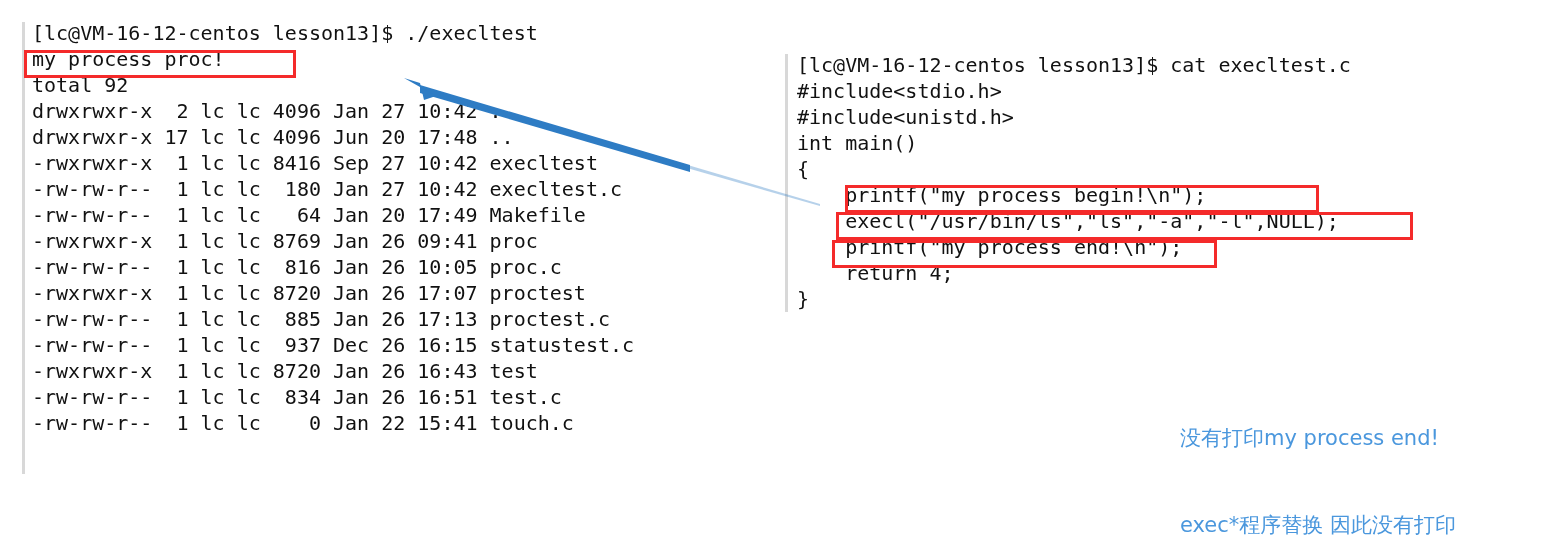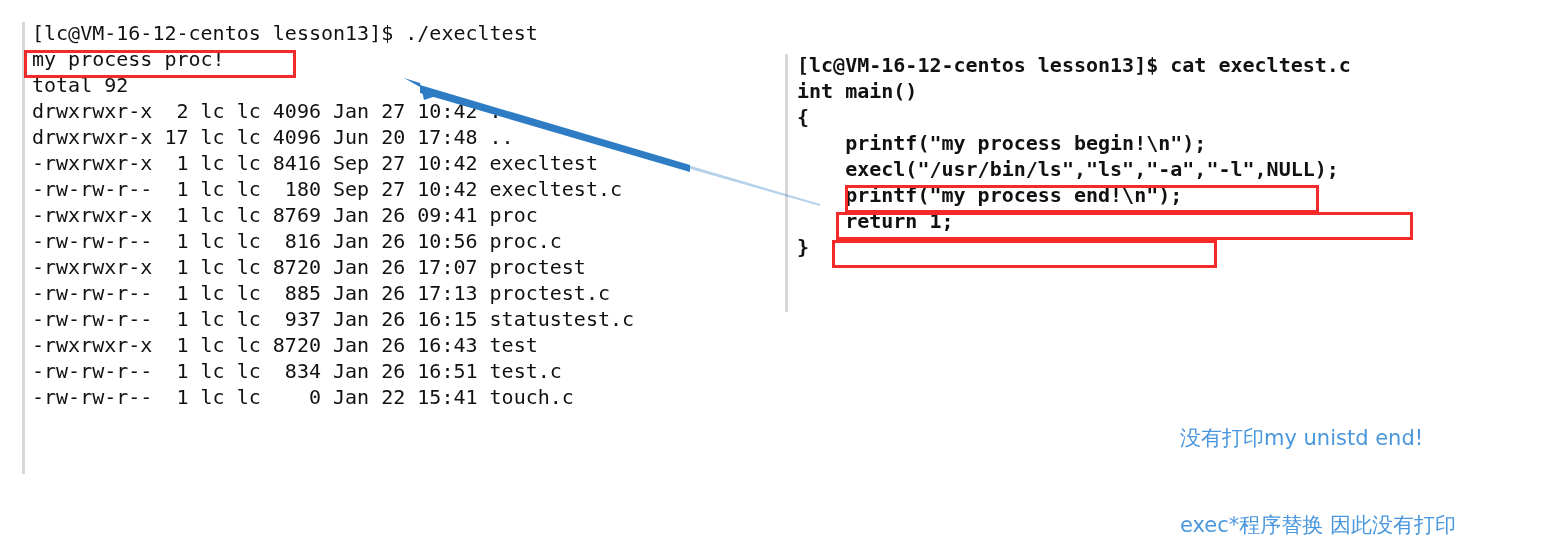--- a/index.html
+++ b/index.html
@@ -55,21 +55,20 @@
     height: 258px;
     background: #d8d8d8;
   }
   .code-line {
     height: 26px;
     line-height: 26px;
     font-size: 20px;
     color: #111111;
     white-space: pre;
     padding-left: 12px;
-    font-weight: bold;
   }
 
   
   .red-box {
     position: absolute;
     border: 3px solid #f42a2a;
     box-sizing: border-box;
     pointer-events: none;
   }
   #box-begin-output { left: 24px;  top: 50px;  width: 272px; height: 28px; }
@@ -103,50 +102,53 @@
 <body>
 
 <div id="left-divider"></div>
 <div id="left-pane">
   <div class="term-line">[lc@VM-16-12-centos lesson13]$ ./execltest</div>
   <div class="term-line">my process proc!</div>
   <div class="term-line">total 92</div>
   <div class="term-line">drwxrwxr-x  2 lc lc 4096 Jan 27 10:42 .</div>
   <div class="term-line">drwxrwxr-x 17 lc lc 4096 Jun 20 17:48 ..</div>
   <div class="term-line">-rwxrwxr-x  1 lc lc 8416 Sep 27 10:42 execltest</div>
-  <div class="term-line">-rw-rw-r--  1 lc lc  180 Sep 27 10:42 execltest.c</div>
+  <div class="term-line">-rw-rw-r--  1 lc lc  180 Jan 27 10:42 execltest.c</div>
+  <div class="term-line">-rw-rw-r--  1 lc lc   64 Jan 20 17:49 Makefile</div>
   <div class="term-line">-rwxrwxr-x  1 lc lc 8769 Jan 26 09:41 proc</div>
-  <div class="term-line">-rw-rw-r--  1 lc lc  816 Jan 26 10:56 proc.c</div>
+  <div class="term-line">-rw-rw-r--  1 lc lc  816 Jan 26 10:05 proc.c</div>
   <div class="term-line">-rwxrwxr-x  1 lc lc 8720 Jan 26 17:07 proctest</div>
   <div class="term-line">-rw-rw-r--  1 lc lc  885 Jan 26 17:13 proctest.c</div>
-  <div class="term-line">-rw-rw-r--  1 lc lc  937 Jan 26 16:15 statustest.c</div>
+  <div class="term-line">-rw-rw-r--  1 lc lc  937 Dec 26 16:15 statustest.c</div>
   <div class="term-line">-rwxrwxr-x  1 lc lc 8720 Jan 26 16:43 test</div>
   <div class="term-line">-rw-rw-r--  1 lc lc  834 Jan 26 16:51 test.c</div>
   <div class="term-line">-rw-rw-r--  1 lc lc    0 Jan 22 15:41 touch.c</div>
 </div>
 
 <div id="right-divider"></div>
 <div id="right-pane">
   <div class="code-line">[lc@VM-16-12-centos lesson13]$ cat execltest.c</div>
+  <div class="code-line">#include&lt;stdio.h&gt;</div>
+  <div class="code-line">#include&lt;unistd.h&gt;</div>
   <div class="code-line">int main()</div>
   <div class="code-line">{</div>
   <div class="code-line">    printf("my process begin!\n");</div>
   <div class="code-line">    execl("/usr/bin/ls","ls","-a","-l",NULL);</div>
   <div class="code-line">    printf("my process end!\n");</div>
-  <div class="code-line">    return 1;</div>
+  <div class="code-line">    return 4;</div>
   <div class="code-line">}</div>
 </div>
 
 <div class="red-box" id="box-begin-output"></div>
 <div class="red-box" id="box-printf-begin"></div>
 <div class="red-box" id="box-execl"></div>
 <div class="red-box" id="box-printf-end"></div>
 
 <svg id="arrow-svg" viewBox="0 0 470 160">
   <polygon points="30,16 430,134 430,136 30,22" fill="#2e7cc4" opacity="0.35"></polygon>
   <polygon points="30,15 300,95 300,102 30,23" fill="#2e7cc4"></polygon>
   <polygon points="14,8 46,26 34,30 30,13" fill="#2e7cc4"></polygon>
 </svg>
 
 <div id="blue-note">
-  <div>没有打印my unistd end!</div>
+  <div>没有打印my process end!</div>
   <div>exec*程序替换 因此没有打印</div>
 </div>
 
 </body></html>

